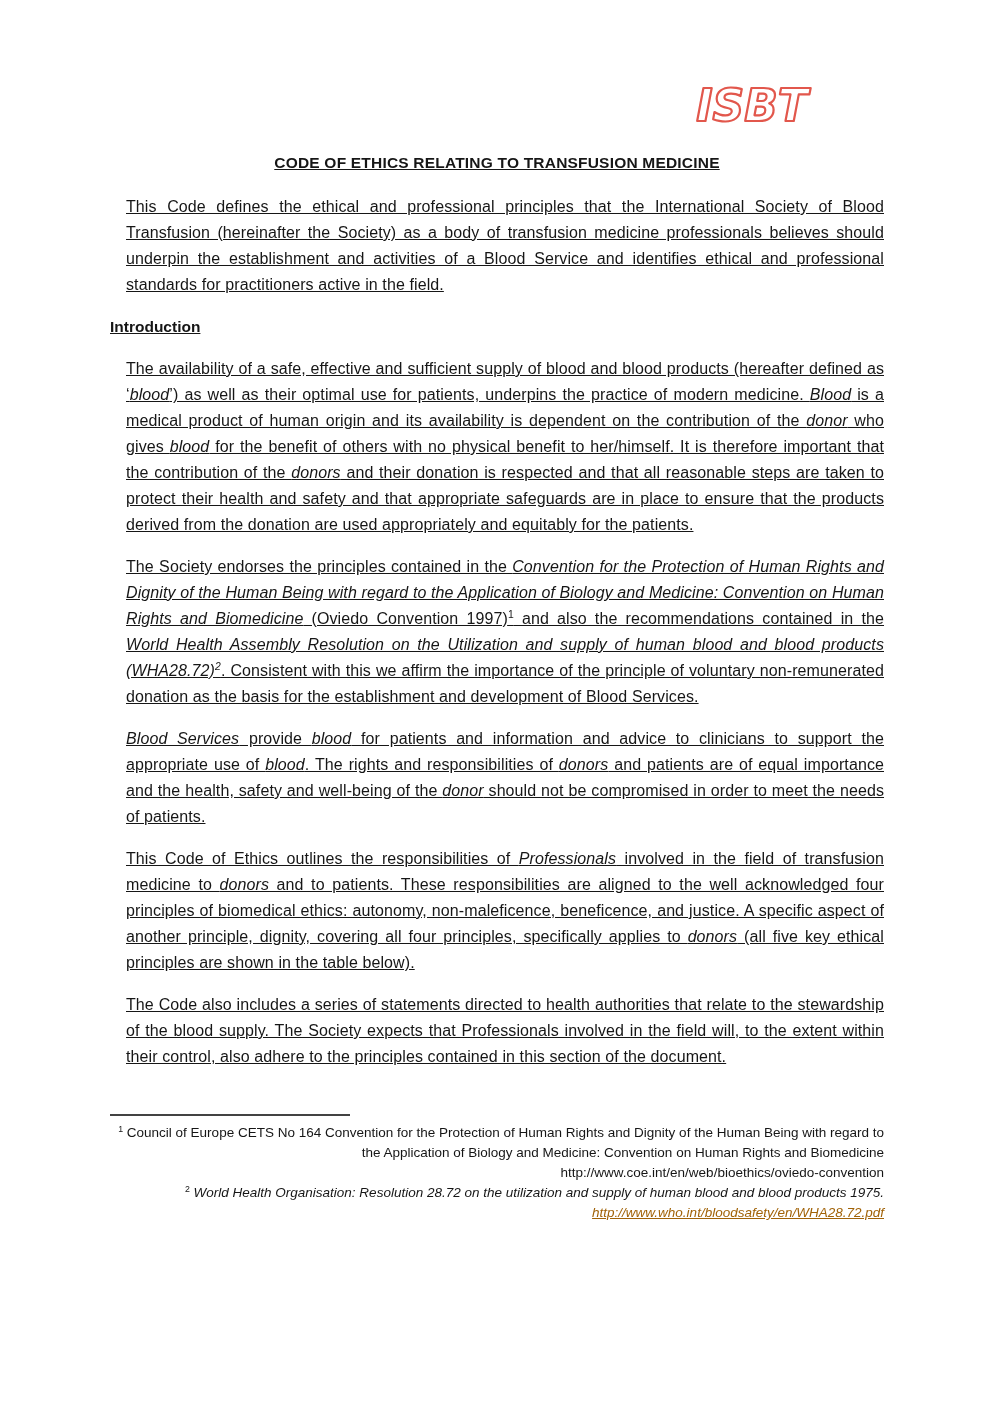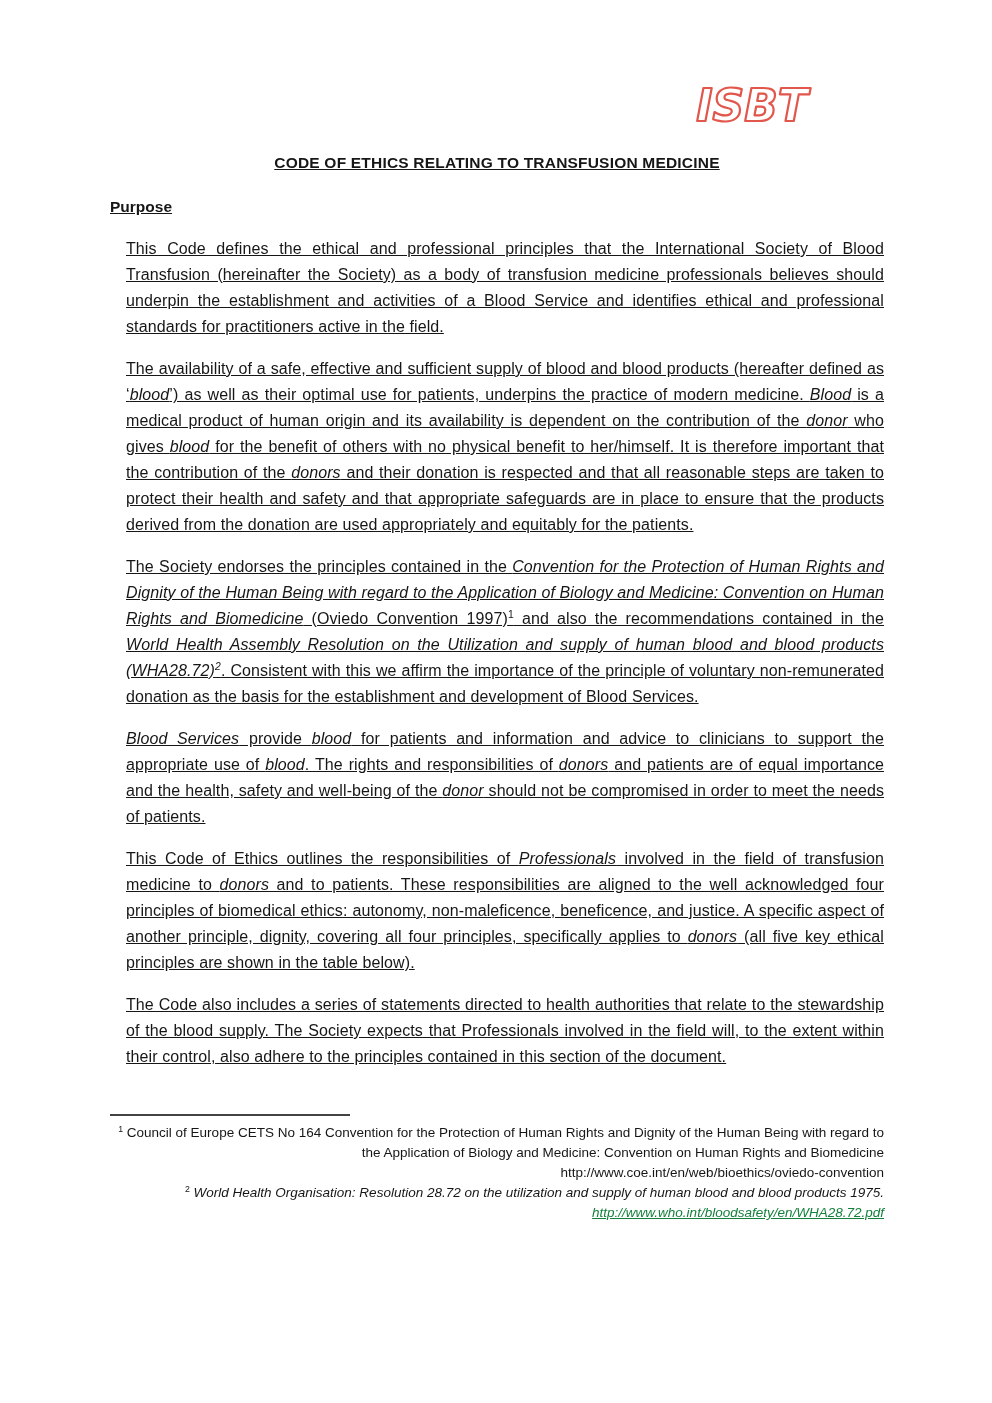--- a/index.html
+++ b/index.html
@@ -76,30 +76,30 @@
 
   <div class="logo-row">
     <svg width="128" height="58" viewBox="0 0 128 58">
       <text x="64" y="45" text-anchor="middle" font-family="DejaVu Sans, sans-serif" font-size="44" font-weight="bold" font-style="italic" fill="none" stroke-width="2.2" stroke-linejoin="round" stroke="#E2574C">ISBT</text>
     </svg>
   </div>
 
   <h1 class="title">CODE OF ETHICS RELATING TO TRANSFUSION MEDICINE</h1>
 
   <div id="doc-body">
-      <h2 class="heading">Purpose</h2>
       <p class="para"><span>This Code defines the ethical and professional principles that the International Society of Blood Transfusion (hereinafter the Society) as a body of transfusion medicine professionals believes should underpin the establishment and activities of a Blood Service and identifies ethical and professional standards for practitioners active in the field.</span></p>
+      <h2 class="heading">Introduction</h2>
       <p class="para"><span>The availability of a safe, effective and sufficient supply of blood and blood products (hereafter defined as ‘</span><span class="it">blood</span><span>’) as well as their optimal use for patients, underpins the practice of modern medicine. </span><span class="it">Blood</span><span> is a medical product of human origin and its availability is dependent on the contribution of the </span><span class="it">donor</span><span> who gives </span><span class="it">blood</span><span> for the benefit of others with no physical benefit to her/himself. It is therefore important that the contribution of the </span><span class="it">donors</span><span> and their donation is respected and that all reasonable steps are taken to protect their health and safety and that appropriate safeguards are in place to ensure that the products derived from the donation are used appropriately and equitably for the patients.</span></p>
       <p class="para"><span>The Society endorses the principles contained in the </span><span class="it">Convention for the Protection of Human Rights and Dignity of the Human Being with regard to the Application of Biology and Medicine: Convention on Human Rights and Biomedicine</span><span> (Oviedo Convention 1997)</span><span class="sup">1</span><span> and also the recommendations contained in the </span><span class="it">World Health Assembly Resolution on the Utilization and supply of human blood and blood products (WHA28.72)</span><span class="it sup">2</span><span>. Consistent with this we affirm the importance of the principle of voluntary non-remunerated donation as the basis for the establishment and development of Blood Services.</span></p>
       <p class="para"><span class="it">Blood Services</span><span> provide </span><span class="it">blood</span><span> for patients and information and advice to clinicians to support the appropriate use of </span><span class="it">blood</span><span>. The rights and responsibilities of </span><span class="it">donors</span><span> and patients are of equal importance and the health, safety and well-being of the </span><span class="it">donor</span><span> should not be compromised in order to meet the needs of patients.</span></p>
       <p class="para"><span>This Code of Ethics outlines the responsibilities of </span><span class="it">Professionals</span><span> involved in the field of transfusion medicine to </span><span class="it">donors</span><span> and to patients. These responsibilities are aligned to the well acknowledged four principles of biomedical ethics: autonomy, non-maleficence, beneficence, and justice. A specific aspect of another principle, dignity, covering all four principles, specifically applies to </span><span class="it">donors</span><span> (all five key ethical principles are shown in the table below).</span></p>
       <p class="para"><span>The Code also includes a series of statements directed to health authorities that relate to the stewardship of the blood supply. The Society expects that Professionals involved in the field will, to the extent within their control, also adhere to the principles contained in this section of the document.</span></p>
     </div>
 
   <div class="footnotes">
     <div class="fn-rule"></div>
     <div id="footnote-list">
         <div class="footnote"><span class="sup">1</span><span> Council of Europe CETS No 164 Convention for the Protection of Human Rights and Dignity of the Human Being with regard to the Application of Biology and Medicine: Convention on Human Rights and Biomedicine</span><br><span>http://www.coe.int/en/web/bioethics/oviedo-convention</span></div>
-        <div class="footnote"><span class="sup">2</span><span class="it"> </span><span class="it">World Health Organisation: Resolution 28.72 on the utilization and supply of human blood and blood products 1975. </span><a href="#" class="fn-link it" style="color: #15803d; margin-left: 24px;">http://www.who.int/bloodsafety/en/WHA28.72.pdf</a></div>
+        <div class="footnote"><span class="sup">2</span><span class="it"> </span><span class="it">World Health Organisation: Resolution 28.72 on the utilization and supply of human blood and blood products 1975. </span><a href="#" class="fn-link it" style="color: #a16207; margin-left: 24px;">http://www.who.int/bloodsafety/en/WHA28.72.pdf</a></div>
       </div>
   </div>
 
 </div>
 
 </body></html>

